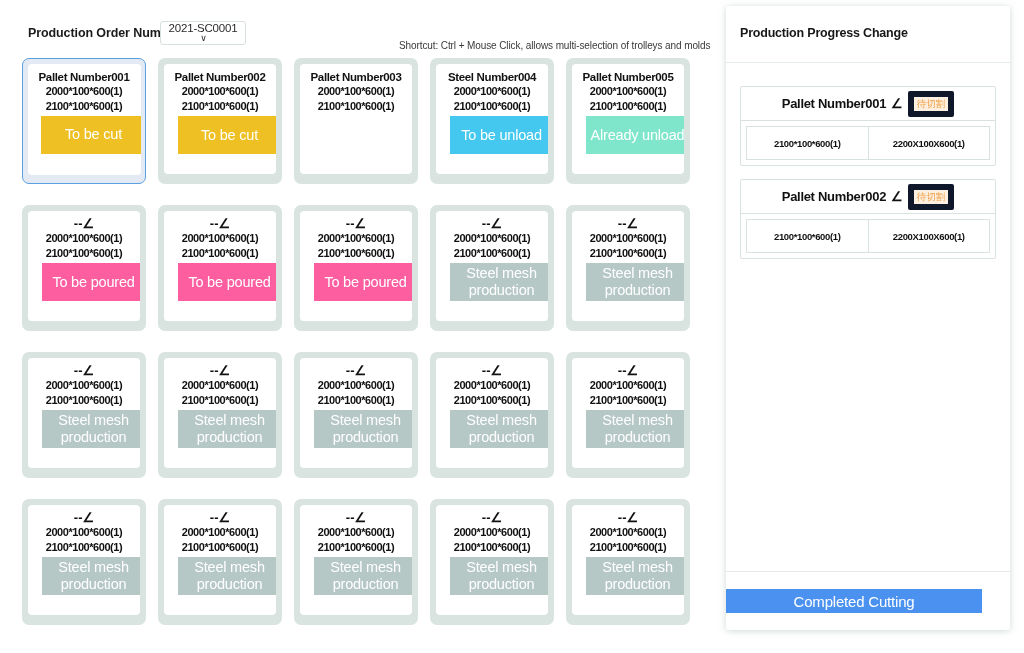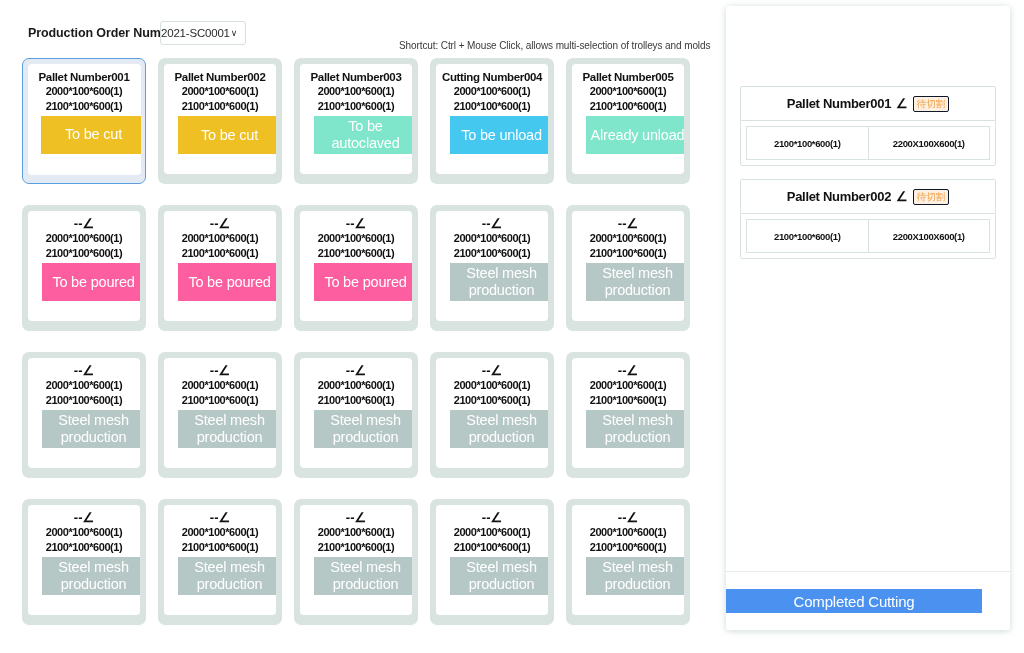--- a/index.html
+++ b/index.html
@@ -46,20 +46,21 @@
     width: 86px;
     height: 24px;
     border: 1px solid #d8dfe0;
     border-radius: 3px;
     background: #ffffff;
     box-sizing: border-box;
     display: flex;
     align-items: center;
     justify-content: flex-start;
     cursor: pointer;
+    flex-direction: column;
   }
   #order-select-value {
     font-size: 11.5px;
     color: #2b2b2b;
     letter-spacing: -0.2px;
   }
   #order-select-caret {
     font-size: 9px;
     color: #2b2b2b;
     margin-left: 1px;
@@ -218,21 +219,21 @@
   .pg-angle {
     font-size: 13px;
     font-weight: bold;
     color: #111111;
     line-height: 1;
   }
   .pg-badge {
     font-size: 9.5px;
     color: #f0a04a;
     background: #fdf0e0;
-    border: 1px solid #0f172a;
+    border: 6px solid #0f172a;
     border-radius: 2px;
     padding: 1px 3px 2px 3px;
     line-height: 11px;
     white-space: nowrap;
     font-family: "DejaVu Sans", sans-serif;
   }
   .progress-group-body {
     display: flex;
     padding: 5px;
     box-sizing: border-box;
@@ -316,28 +317,27 @@
             <div class="card-status" style="background: rgb(238, 192, 36);">To be cut</div>
           </div>
         </div>
       </div>
       <div class="card-slot">
         <div class="card-outer">
           <div class="card-inner">
             <div class="card-title">Pallet Number003</div>
             <div class="card-dim">2000*100*600(1)</div>
             <div class="card-dim">2100*100*600(1)</div>
-            <div class="card-status" style="background: rgb(127, 230, 204);">To be autoclaved</div>
-          </div>
-        </div>
-      </div>
-      <div class="card-slot">
-        <div class="card-outer">
-          <div class="card-inner">
-            <div class="card-title">Cutting Number004</div>
+          </div>
+        </div>
+      </div>
+      <div class="card-slot">
+        <div class="card-outer">
+          <div class="card-inner">
+            <div class="card-title">Steel Number004</div>
             <div class="card-dim">2000*100*600(1)</div>
             <div class="card-dim">2100*100*600(1)</div>
             <div class="card-status" style="background: rgb(69, 200, 240);">To be unload</div>
           </div>
         </div>
       </div>
       <div class="card-slot">
         <div class="card-outer">
           <div class="card-inner">
             <div class="card-title">Pallet Number005</div>
@@ -496,20 +496,23 @@
             <div class="card-status" style="background: rgb(182, 200, 198);">Steel mesh production</div>
           </div>
         </div>
       </div>
     </div>
 
 </div>
 
 <div id="right-panel">
 
+  <div id="panel-header">
+    <div id="panel-title">Production Progress Change</div>
+  </div>
 
   <div id="panel-body">
       <div class="progress-group">
         <div class="progress-group-head">
           <span class="pg-head-text">Pallet Number001</span>
           <span class="pg-angle">∠</span>
           <span class="pg-badge">待切割</span>
         </div>
         <div class="progress-group-body">
           <div class="pg-cell">2100*100*600(1)</div>

